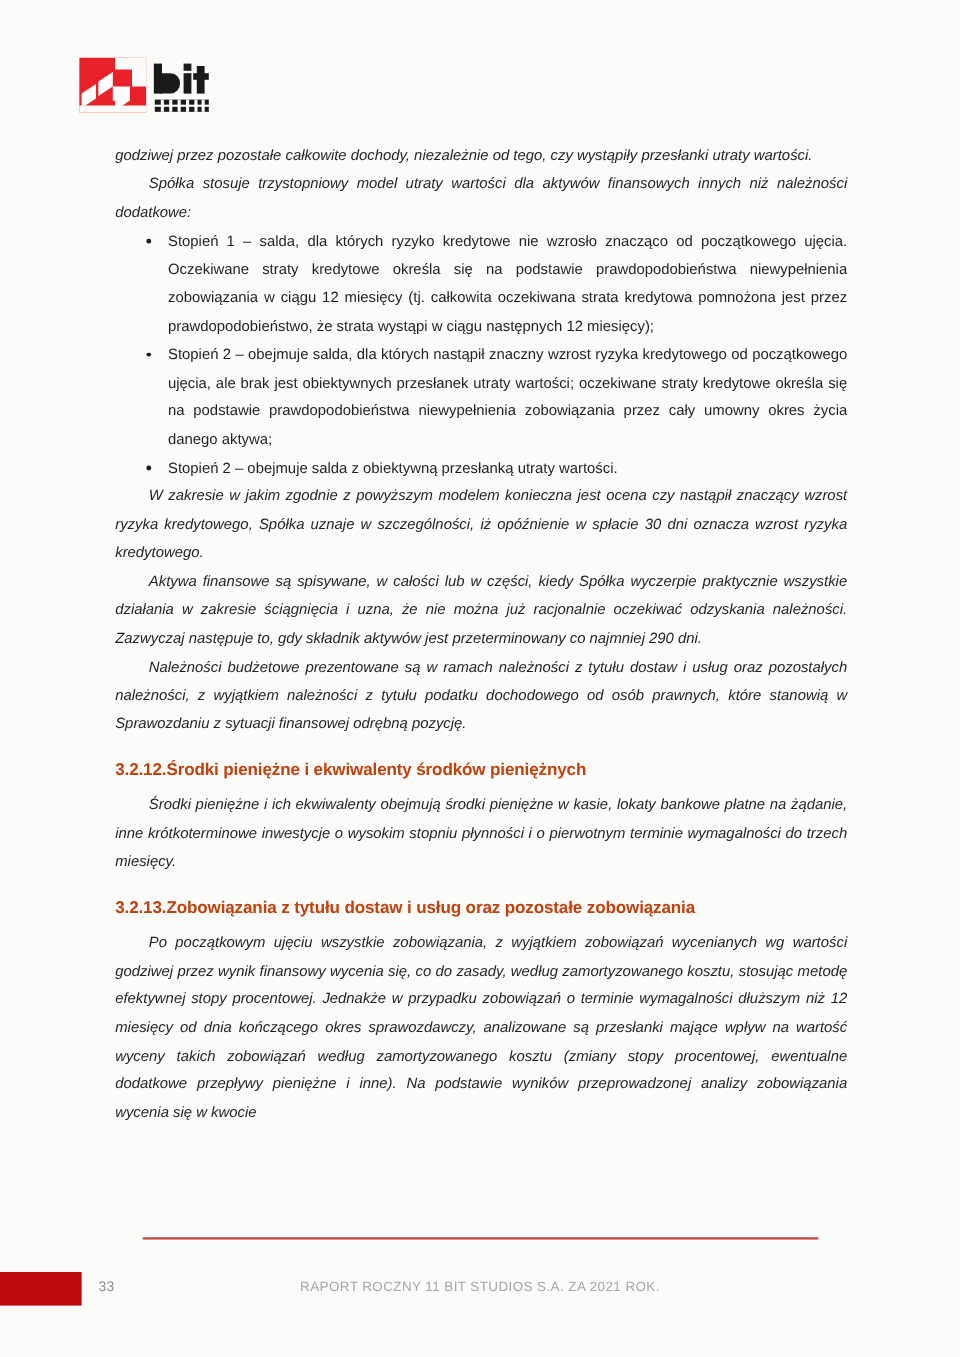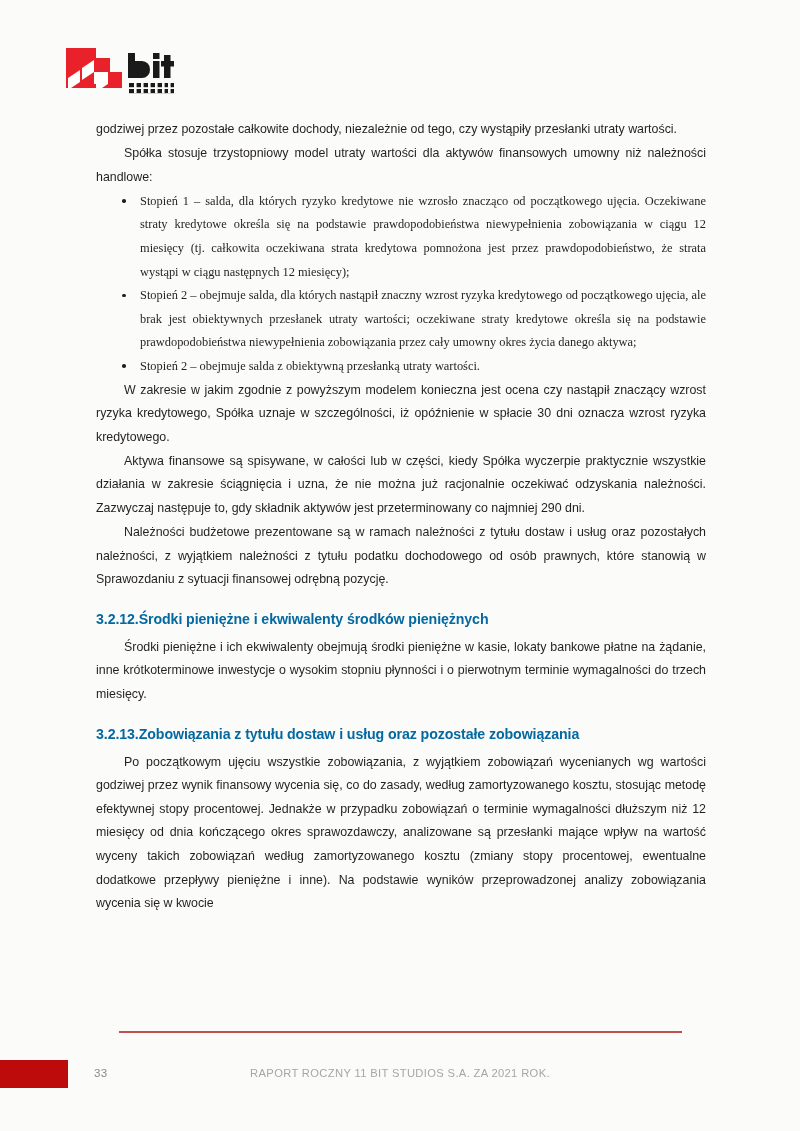--- a/index.html
+++ b/index.html
@@ -52,54 +52,54 @@
     width: 610px;
   }
   p.body {
     margin: 0 0 0.5px 0;
     font-size: 12.4px;
     line-height: 23.6px;
     text-align: justify;
     text-indent: 28px;
     -webkit-hyphens: none;
     hyphens: none;
+    font-style: italic;
   }
   p.body.noindent {
     text-indent: 0;
   }
   ul.bullets {
     list-style: none;
     margin: 0;
     padding: 0;
   }
   ul.bullets > li {
     position: relative;
     padding-left: 44px;
     font-size: 12.4px;
     line-height: 23.6px;
     text-align: justify;
     margin: 0;
-    font-family: Liberation Serif, serif;
   }
   ul.bullets > li .dot {
     position: absolute;
     left: 26px;
     top: 9.5px;
     width: 3.6px;
     height: 3.6px;
     border-radius: 50%;
     background: #231f20;
   }
 
   h2.section {
     margin: 17px 0 6px 0;
     font-size: 14.2px;
     line-height: 21px;
     font-weight: bold;
-    color: #0369a1;
+    color: #c2410c;
     letter-spacing: -0.1px;
     padding-left: 44px;
     text-indent: -44px;
   }
 
   
   .footer-rule {
     position: absolute;
     left: 119px;
     top: 1031px;
@@ -115,21 +115,20 @@
     height: 28px;
     background: #bd0a0a;
   }
   .footer-pageno {
     position: absolute;
     left: 82px;
     top: 1066px;
     font-size: 11.6px;
     color: #8c8c8c;
     letter-spacing: 0.4px;
-    margin-left: 12px;
   }
   .footer-text {
     position: absolute;
     left: 0;
     top: 1067px;
     width: 800px;
     text-align: center;
     font-size: 11.2px;
     color: #a6a6a6;
     letter-spacing: 0.35px;
@@ -177,21 +176,21 @@
         <rect x="40" y="31" width="2.6" height="10.2" fill="#fbfbfa"></rect>
       </g>
     </svg>
   </div>
 </div>
 
 <main class="content">
 
   <p class="body noindent">godziwej przez pozostałe całkowite dochody, niezależnie od tego, czy wystąpiły przesłanki utraty wartości.</p>
 
-  <p class="body">Spółka stosuje trzystopniowy model utraty wartości dla aktywów finansowych umowny niż należności handlowe:</p>
+  <p class="body">Spółka stosuje trzystopniowy model utraty wartości dla aktywów finansowych innych niż należności dodatkowe:</p>
 
   <ul class="bullets">
     <li>
       <span class="dot"></span>
       <span>Stopień 1 – salda, dla których ryzyko kredytowe nie wzrosło znacząco od początkowego ujęcia. Oczekiwane straty kredytowe określa się na podstawie prawdopodobieństwa niewypełnienia zobowiązania w ciągu 12 miesięcy (tj. całkowita oczekiwana strata kredytowa pomnożona jest przez prawdopodobieństwo, że strata wystąpi w ciągu następnych 12 miesięcy);</span>
     </li>
     <li>
       <span class="dot"></span>
       <span>Stopień 2 – obejmuje salda, dla których nastąpił znaczny wzrost ryzyka kredytowego od początkowego ujęcia, ale brak jest obiektywnych przesłanek utraty wartości; oczekiwane straty kredytowe określa się na podstawie prawdopodobieństwa niewypełnienia zobowiązania przez cały umowny okres życia danego aktywa;</span>
     </li>

